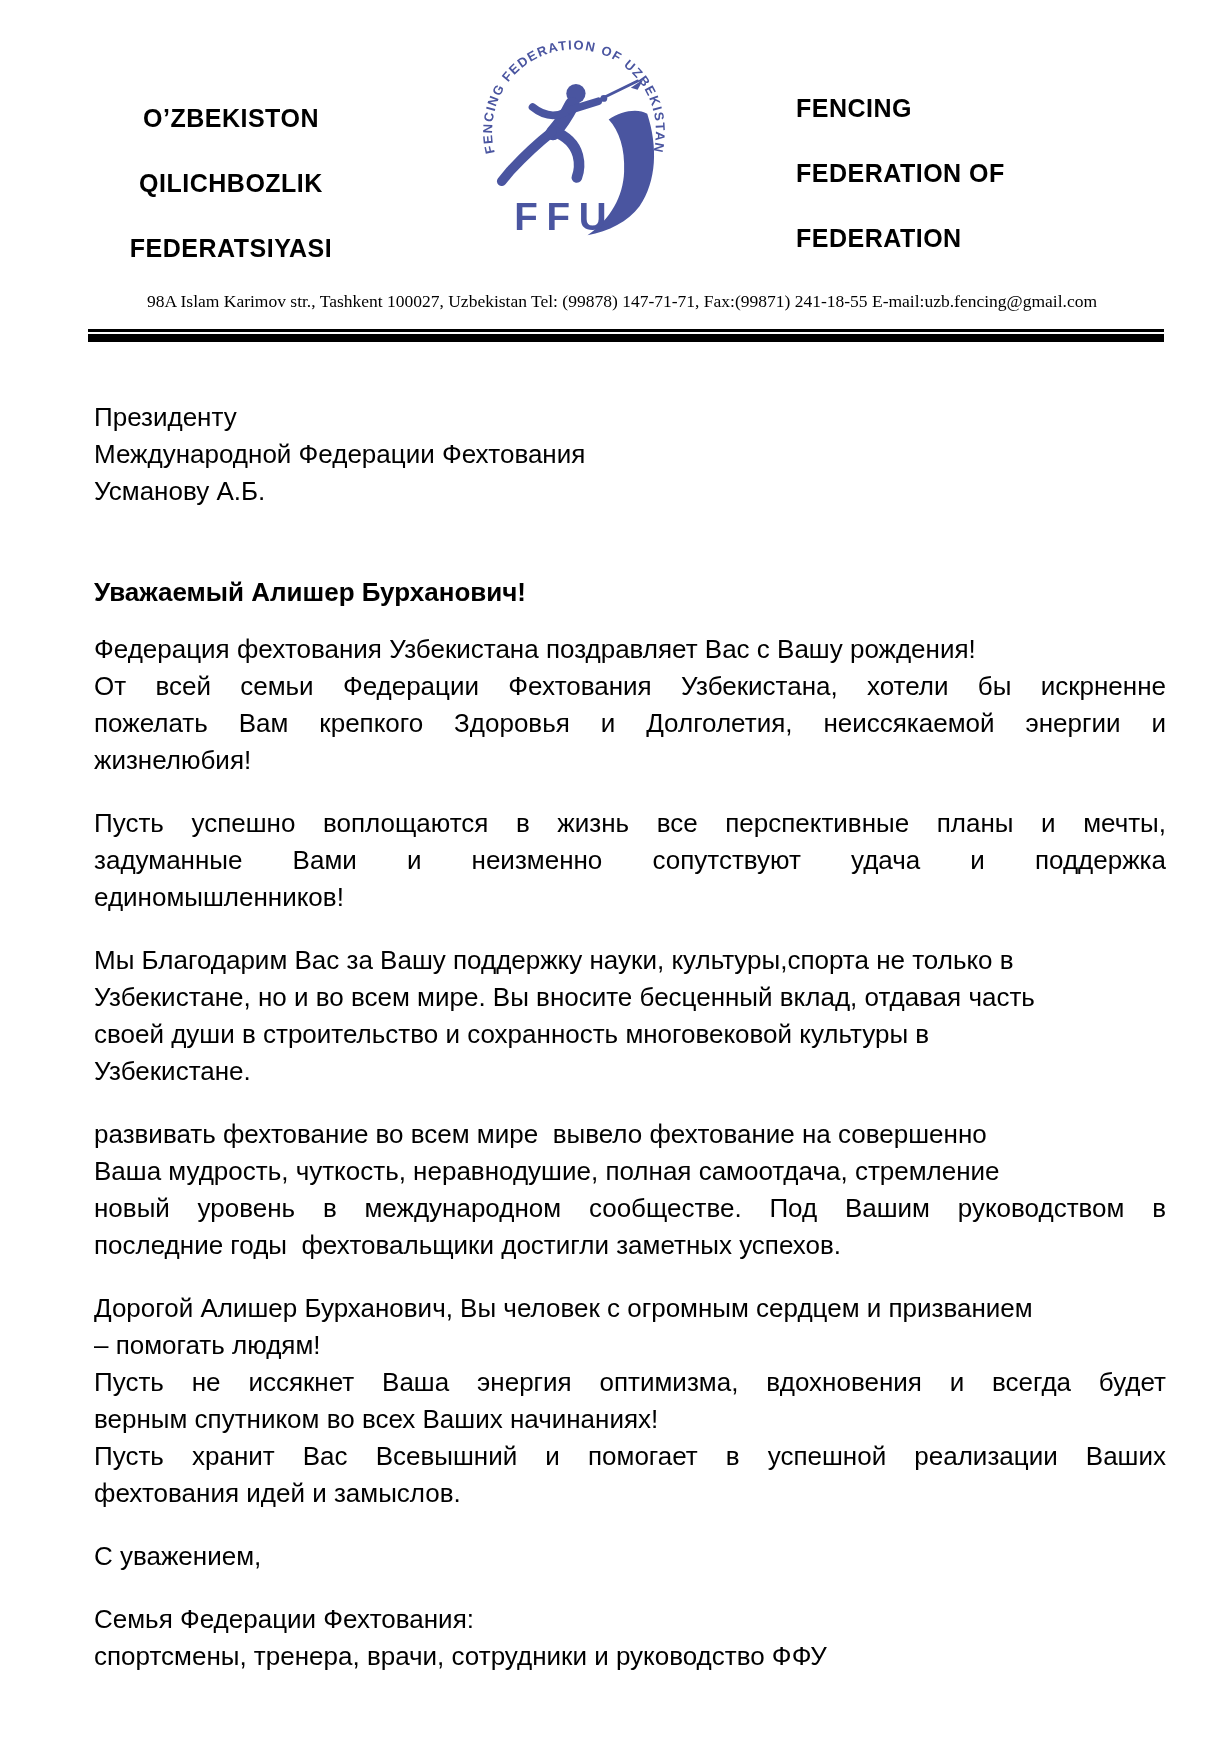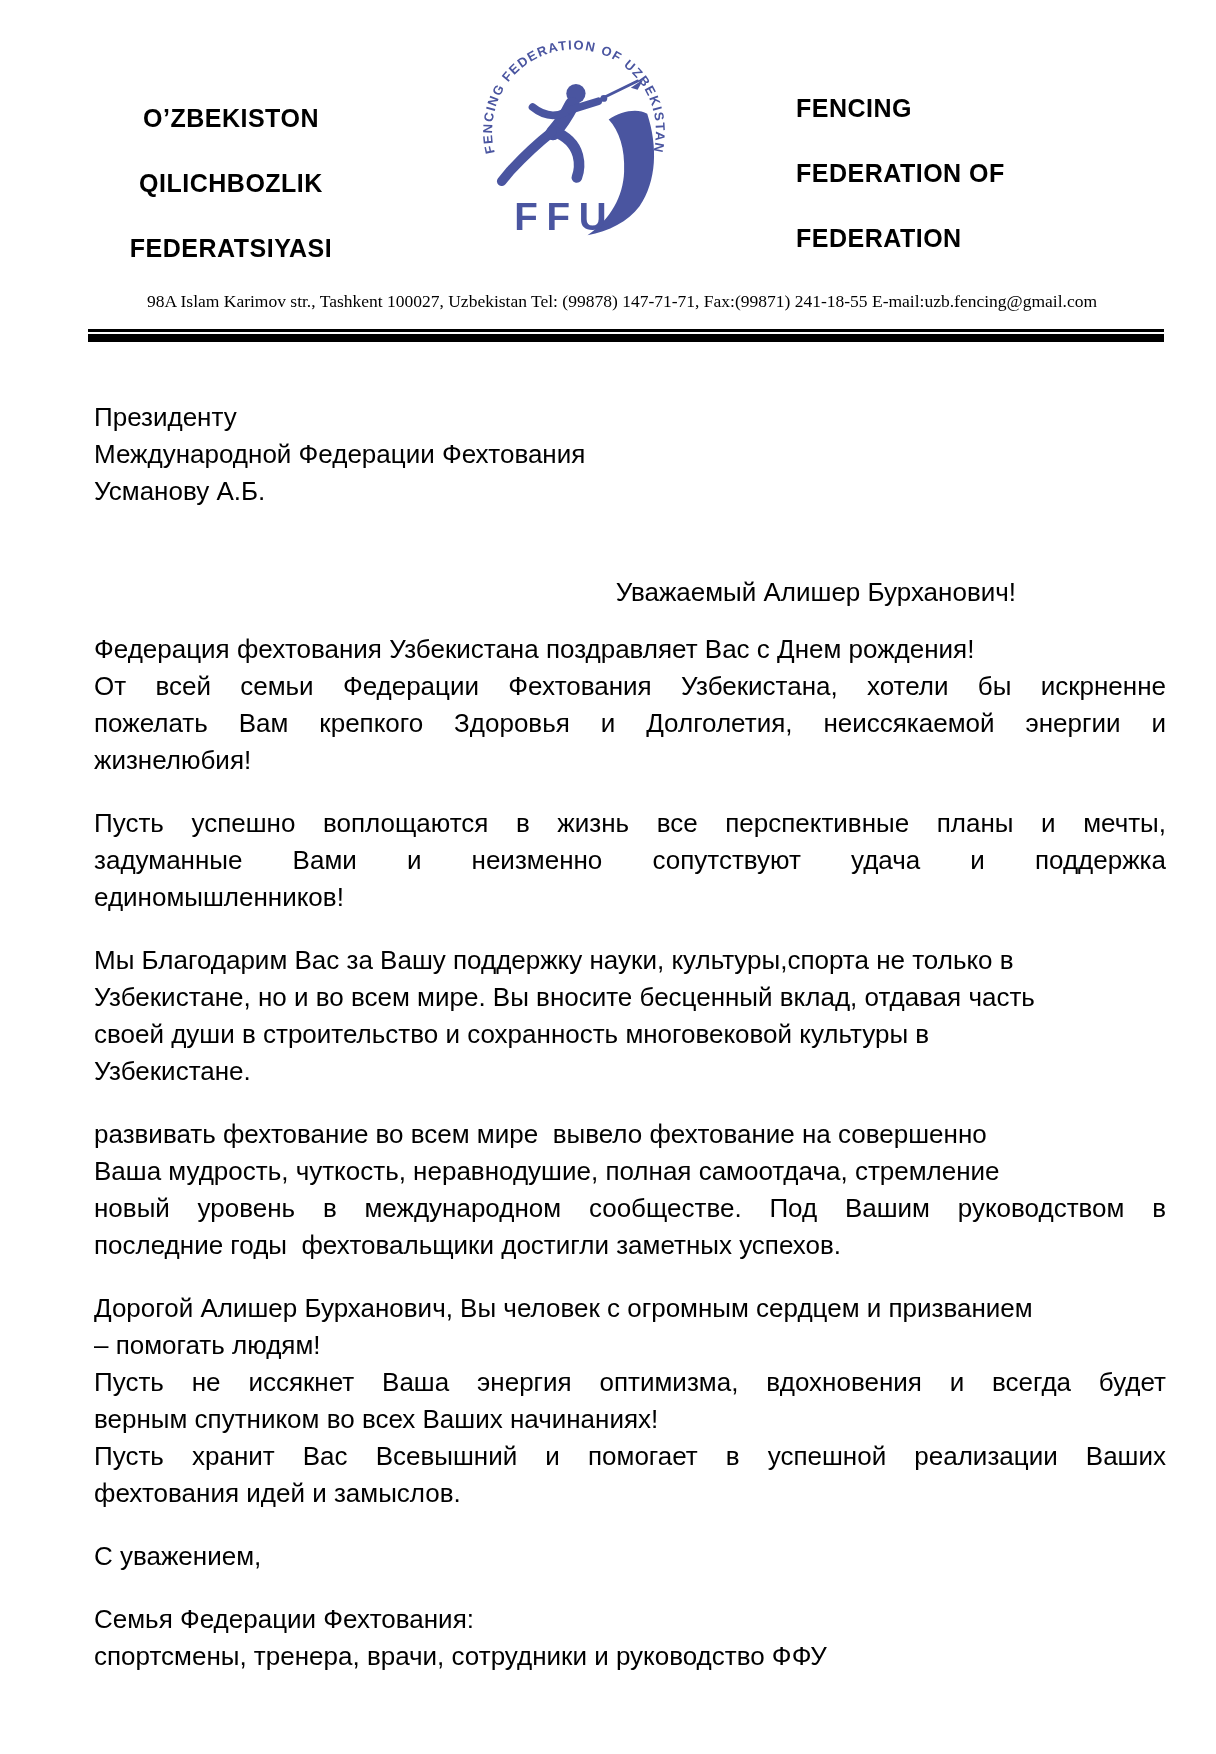--- a/index.html
+++ b/index.html
@@ -21,21 +21,21 @@
   }
   .rule { position:absolute; top:329px; left:72px; right:68px; }
   .rule-thin  { height:3px; background:#000; margin-bottom:2px; }
   .rule-thick { height:8px; background:#000; }
   
   .letter { padding:54px 66px 0 78px; font-size:26px; line-height:37px; }
   .line { min-height:37px; }
   .plain { white-space:pre-wrap; }
   .just { text-align:justify; text-align-last:justify; }
   .recipient { margin-bottom:64px; }
-  .salutation { font-weight:normal; text-align:right; margin:0 150px 20px 0; }
+  .salutation { font-weight:bold; text-align:left; margin:0 150px 20px 0; }
   .para { margin-bottom:26px; }
 </style>
 </head>
 <body>
 
 <div class="page">
 
   <div class="letterhead">
 
     <div class="org org-left">
@@ -95,21 +95,21 @@
     <div class="recipient">
       <div class="line plain">Президенту</div>
       <div class="line plain">Международной Федерации Фехтования</div>
       <div class="line plain">Усманову А.Б.</div>
     </div>
 
     <div class="salutation line">Уважаемый Алишер Бурханович!</div>
 
     <div>
         <div class="para">
-          <div class="line plain">Федерация фехтования Узбекистана поздравляет Вас с Днем рождения!</div>
+          <div class="line plain">Федерация фехтования Узбекистана поздравляет Вас с Вашу рождения!</div>
           <div class="line just">От всей семьи Федерации Фехтования Узбекистана, хотели бы  искрненне</div>
           <div class="line just">пожелать Вам крепкого Здоровья и Долголетия, неиссякаемой энергии и</div>
           <div class="line plain">жизнелюбия!</div>
         </div>
         <div class="para">
           <div class="line just">Пусть успешно воплощаются в жизнь все перспективные планы и мечты,</div>
           <div class="line just">задуманные Вами и   неизменно сопутствуют удача и поддержка</div>
           <div class="line plain">единомышленников!</div>
         </div>
         <div class="para">

